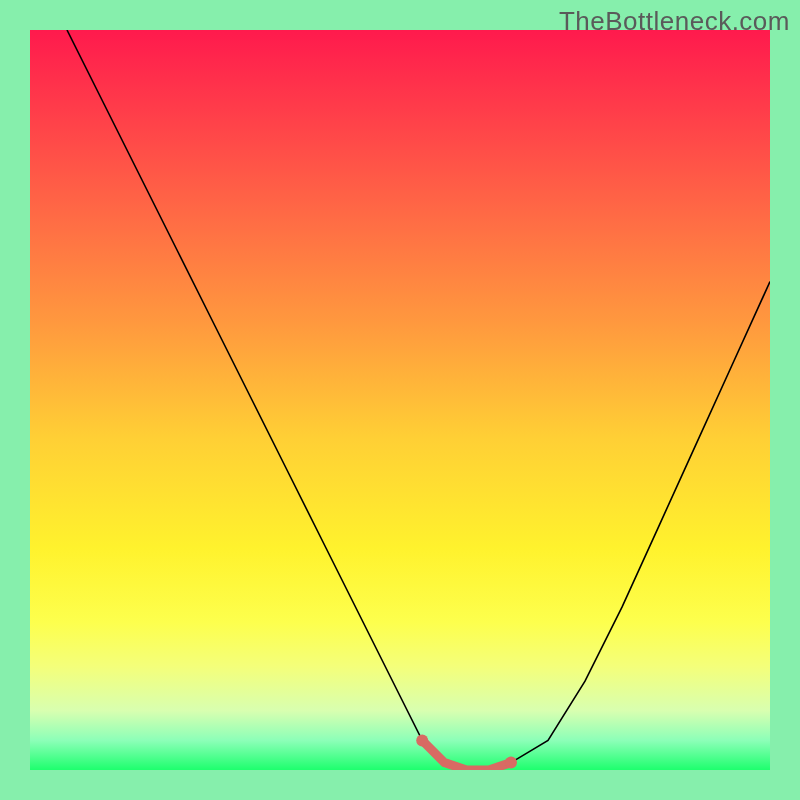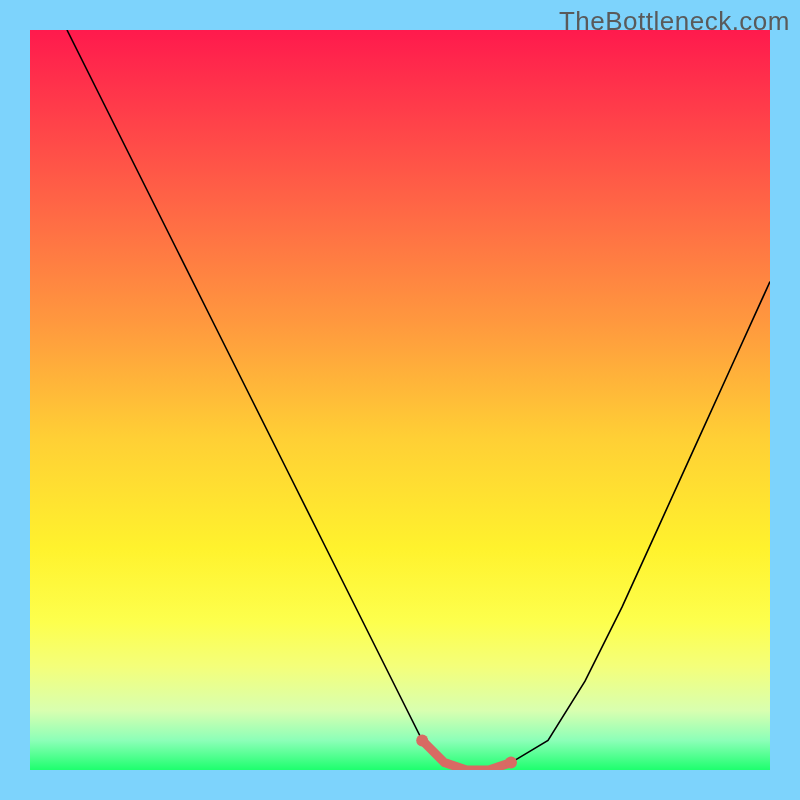--- a/index.html
+++ b/index.html
@@ -8,21 +8,21 @@
     width: 800px;
     height: 800px;
     background: #000;
     overflow: hidden;
     font-family: Arial, Helvetica, sans-serif;
   }
   .frame {
     position: relative;
     width: 800px;
     height: 800px;
-    background: #7dd3fc;
+    background: #86efac;
     text-decoration: underline;
   }
   .watermark {
     position: absolute;
     top: 6px;
     right: 10px;
     color: #5a5a5a;
     font-size: 26px;
     font-weight: 500;
     letter-spacing: 0.5px;

